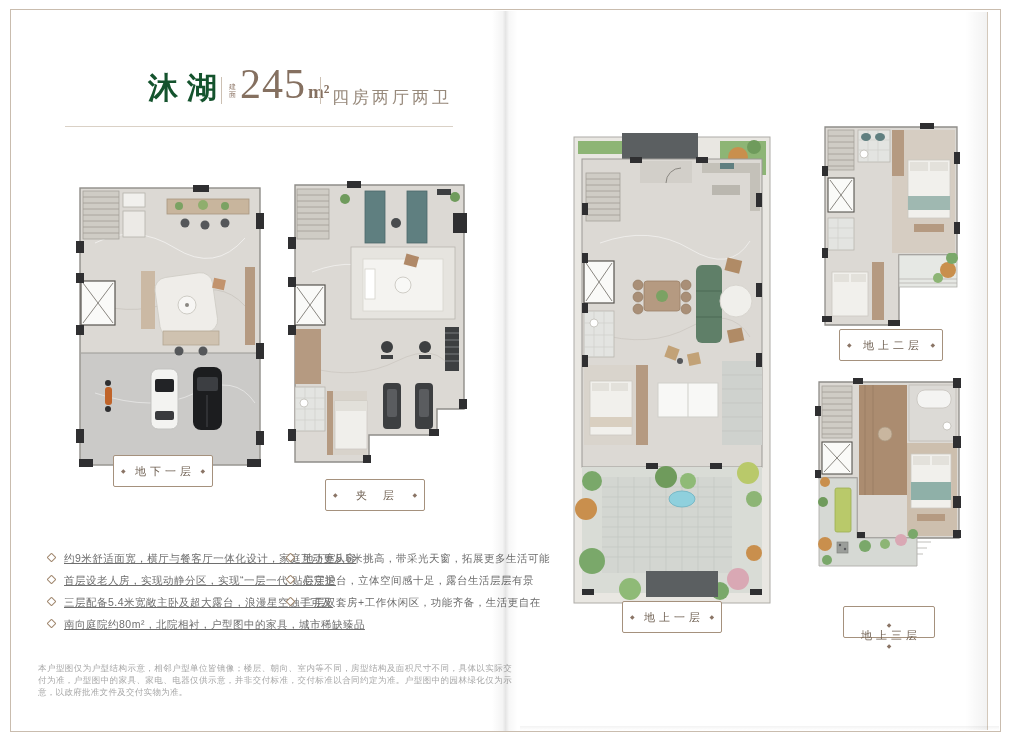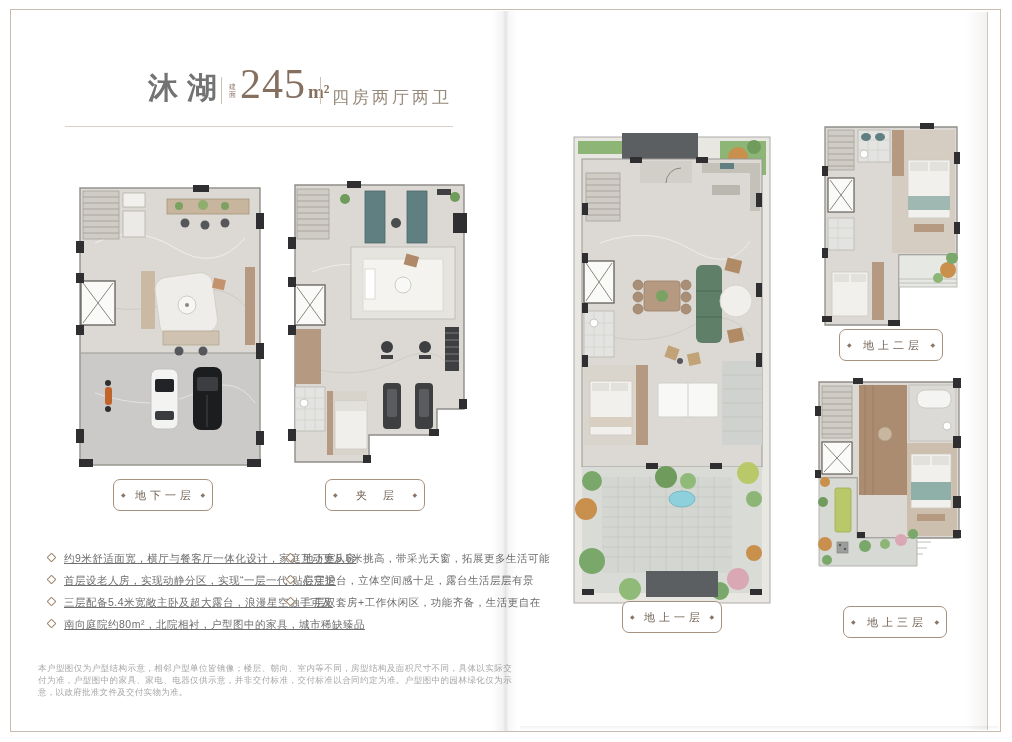--- a/index.html
+++ b/index.html
@@ -27,42 +27,42 @@
     position:absolute;top:12px;bottom:12px;left:965px;width:22px;
     background:linear-gradient(to right, rgba(0,0,0,0) 0%, rgba(0,0,0,0.05) 100%);
   }
   .bottom-curl{
     position:absolute;left:520px;right:13px;top:726px;height:4px;
     background:linear-gradient(to bottom, rgba(0,0,0,0.05), rgba(0,0,0,0));
   }
   
   .title{
     font-family:"Liberation Serif","DejaVu Serif",serif;
-    font-weight:bold;font-size:30px;letter-spacing:9px;color:#737373;
+    font-weight:bold;font-size:30px;letter-spacing:9px;color:#14532d;
   }
   .vdiv{width:1px;background:#ccc0b3;}
   .area-stack{
     font-size:7px;line-height:8px;color:#8b7363;width:9px;word-break:break-all;
     letter-spacing:1px;
   }
   .area-row{display:flex;align-items:baseline;}
   .area-value{
     font-family:"Liberation Serif","DejaVu Serif",serif;
     font-size:42px;color:#857060;letter-spacing:1px;line-height:1;
   }
   .area-unit{
     font-family:"Liberation Serif","DejaVu Serif",serif;
     font-size:19px;color:#857060;margin-left:2px;font-weight:bold;
   }
   .spec{font-size:17px;letter-spacing:3px;color:#97897b;}
   .rule{height:1px;background:#dad1c6;}
   
   .plan-label{
     display:flex;align-items:center;justify-content:space-between;
-    border:1px solid #a5917d;border-radius:7px;
+    border:1px solid #a5917d;border-radius:2px;
     height:17px;padding:15px 7px;background:#fff;box-sizing:border-box;text-align:center;
   }
   .plan-label .dmd{font-size:6px;color:#8a7465;line-height:1;}
   .plan-label .txt{
     font-size:11px;color:#6f6052;letter-spacing:4px;margin-right:-4px;white-space:nowrap;
   }
   .plan-label .txt.sp-wide{letter-spacing:16px;margin-right:-16px;}
   
   .feat-list{list-style:none;margin:0;padding:0;}
   .feat-list li{
@@ -225,21 +225,21 @@
         <rect x="1" y="148" width="8" height="10"></rect>
     <rect x="1" y="60" width="8" height="12"></rect>
         <rect x="1" y="252" width="8" height="12"></rect>
     <rect x="172" y="222" width="8" height="10"></rect>
         <rect x="142" y="252" width="10" height="7"></rect>
     <rect x="76" y="278" width="8" height="8"></rect>
   </g>
 </svg>
 </div>
 
-<div class="abs plan-label" style="left:113px;top:479px;width:100px;">
+<div class="abs plan-label" style="left:113px;top:455px;width:100px;">
   <span class="dmd">◆</span>
   <span class="txt">地下一层</span>
   <span class="dmd">◆</span>
 </div>
 <div class="abs plan-label" style="left:325px;top:479px;width:100px;">
   <span class="dmd">◆</span>
   <span class="txt sp-wide">夹层</span>
   <span class="dmd">◆</span>
 </div>
 
@@ -531,21 +531,21 @@
 <div class="abs plan-label" style="left:622px;top:601px;width:100px;">
   <span class="dmd">◆</span>
   <span class="txt">地上一层</span>
   <span class="dmd">◆</span>
 </div>
 <div class="abs plan-label" style="left:839px;top:329px;width:104px;">
   <span class="dmd">◆</span>
   <span class="txt">地上二层</span>
   <span class="dmd">◆</span>
 </div>
-<div class="abs plan-label" style="left:843px;top:606px;width:104px;">
+<div class="abs plan-label" style="left:843px;top:606px;width:92px;flex-direction:column;">
   <span class="dmd">◆</span>
   <span class="txt">地上三层</span>
   <span class="dmd">◆</span>
 </div>
 
 <div class="gutter-shadow"></div>
 <div class="page-edge-shade"></div>
 <div class="page-edge-right"></div>
 <div class="bottom-curl"></div>
 

